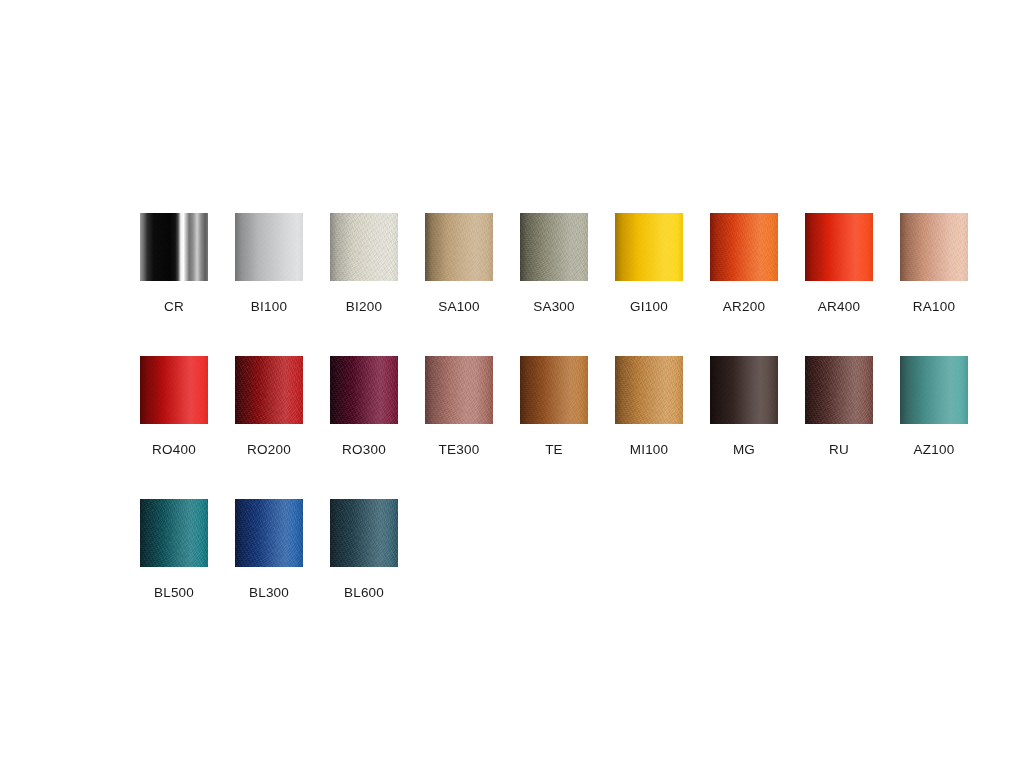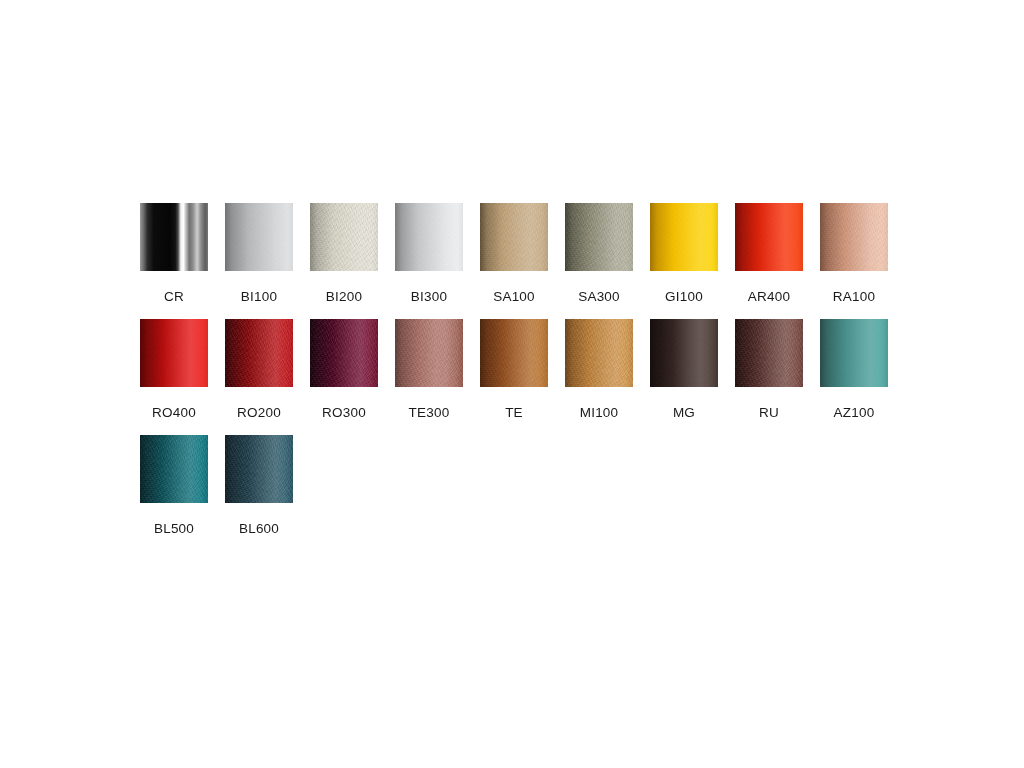--- a/index.html
+++ b/index.html
@@ -21,27 +21,28 @@
     left: 0;
     top: 0;
     width: 1024px;
     height: 768px;
     background: #ffffff;
   }
 
   #swatch-grid {
     position: absolute;
     left: 140px;
-    top: 203px;
+    top: 213px;
     width: 753px;
     display: grid;
     grid-template-columns: repeat(9, 68px);
     grid-auto-rows: 116px;
     column-gap: 17px;
     row-gap: 0px;
+    gap: 27px;
   }
 
   .swatch-cell {
     width: 68px;
     height: 116px;
     position: relative;
     display: flex;
     flex-direction: column;
     align-items: center;
   }
@@ -166,28 +167,20 @@
       </div>
       <div class="swatch-cell">
         <div class="swatch-chip coarse">
           <div class="chip-fill" style="background: linear-gradient(90deg, rgb(205, 202, 188) 0%, rgb(212, 209, 195) 20%, rgb(220, 217, 203) 48%, rgb(226, 223, 210) 72%, rgb(232, 229, 218) 92%, rgb(235, 232, 222) 100%);"></div>
           <div class="chip-grain"></div>
           <div class="chip-sheen"></div>
         </div>
         <div class="swatch-label">BI200</div>
       </div>
       <div class="swatch-cell">
-        <div class="swatch-chip smooth">
-          <div class="chip-fill" style="background: linear-gradient(90deg, rgb(174, 176, 178) 0%, rgb(187, 189, 191) 16%, rgb(200, 202, 204) 38%, rgb(214, 216, 218) 60%, rgb(230, 232, 234) 82%, rgb(240, 242, 244) 100%);"></div>
-          <div class="chip-grain"></div>
-          <div class="chip-sheen"></div>
-        </div>
-        <div class="swatch-label">BI300</div>
-      </div>
-      <div class="swatch-cell">
         <div class="swatch-chip">
           <div class="chip-fill" style="background: linear-gradient(90deg, rgb(142, 117, 80) 0%, rgb(168, 141, 101) 10%, rgb(189, 160, 119) 30%, rgb(198, 170, 131) 55%, rgb(203, 176, 138) 78%, rgb(201, 174, 136) 100%);"></div>
           <div class="chip-grain"></div>
           <div class="chip-sheen"></div>
         </div>
         <div class="swatch-label">SA100</div>
       </div>
       <div class="swatch-cell">
         <div class="swatch-chip coarse">
           <div class="chip-fill" style="background: linear-gradient(90deg, rgb(97, 96, 78) 0%, rgb(118, 117, 96) 12%, rgb(138, 136, 114) 34%, rgb(155, 154, 133) 58%, rgb(176, 175, 155) 82%, rgb(185, 184, 165) 100%);"></div>
@@ -198,20 +191,28 @@
       </div>
       <div class="swatch-cell">
         <div class="swatch-chip smooth">
           <div class="chip-fill" style="background: linear-gradient(90deg, rgb(232, 169, 0) 0%, rgb(237, 179, 0) 14%, rgb(244, 193, 0) 40%, rgb(251, 207, 5) 66%, rgb(253, 215, 17) 86%, rgb(252, 212, 13) 100%);"></div>
           <div class="chip-grain"></div>
           <div class="chip-sheen"></div>
         </div>
         <div class="swatch-label">GI100</div>
       </div>
       <div class="swatch-cell">
+        <div class="swatch-chip">
+          <div class="chip-fill" style="background: linear-gradient(90deg, rgb(184, 34, 8) 0%, rgb(201, 44, 9) 12%, rgb(220, 61, 13) 34%, rgb(236, 85, 19) 58%, rgb(246, 106, 24) 80%, rgb(244, 115, 30) 100%);"></div>
+          <div class="chip-grain"></div>
+          <div class="chip-sheen"></div>
+        </div>
+        <div class="swatch-label">AR200</div>
+      </div>
+      <div class="swatch-cell">
         <div class="swatch-chip smooth">
           <div class="chip-fill" style="background: linear-gradient(90deg, rgb(168, 18, 6) 0%, rgb(192, 24, 8) 12%, rgb(217, 32, 9) 32%, rgb(238, 45, 13) 56%, rgb(249, 62, 19) 80%, rgb(247, 71, 21) 100%);"></div>
           <div class="chip-grain"></div>
           <div class="chip-sheen"></div>
         </div>
         <div class="swatch-label">AR400</div>
       </div>
       <div class="swatch-cell">
         <div class="swatch-chip">
           <div class="chip-fill" style="background: linear-gradient(90deg, rgb(178, 118, 90) 0%, rgb(193, 133, 106) 16%, rgb(208, 151, 124) 40%, rgb(224, 171, 146) 64%, rgb(240, 194, 171) 86%, rgb(245, 205, 184) 100%);"></div>
@@ -295,20 +296,28 @@
       <div class="swatch-cell">
         <div class="swatch-chip coarse">
           <div class="chip-fill" style="background: linear-gradient(90deg, rgb(7, 48, 55) 0%, rgb(8, 60, 68) 14%, rgb(10, 81, 89) 36%, rgb(12, 102, 112) 60%, rgb(14, 122, 133) 84%, rgb(13, 119, 129) 100%);"></div>
           <div class="chip-grain"></div>
           <div class="chip-sheen"></div>
         </div>
         <div class="swatch-label">BL500</div>
       </div>
       <div class="swatch-cell">
         <div class="swatch-chip coarse">
+          <div class="chip-fill" style="background: linear-gradient(90deg, rgb(11, 33, 87) 0%, rgb(14, 42, 103) 14%, rgb(18, 55, 125) 36%, rgb(22, 74, 150) 60%, rgb(26, 92, 173) 84%, rgb(24, 88, 166) 100%);"></div>
+          <div class="chip-grain"></div>
+          <div class="chip-sheen"></div>
+        </div>
+        <div class="swatch-label">BL300</div>
+      </div>
+      <div class="swatch-cell">
+        <div class="swatch-chip coarse">
           <div class="chip-fill" style="background: linear-gradient(90deg, rgb(22, 44, 54) 0%, rgb(26, 52, 63) 14%, rgb(32, 65, 78) 38%, rgb(39, 80, 95) 62%, rgb(46, 94, 111) 84%, rgb(43, 88, 104) 100%);"></div>
           <div class="chip-grain"></div>
           <div class="chip-sheen"></div>
         </div>
         <div class="swatch-label">BL600</div>
       </div>
     </div>
 </div>
 
 </body></html>

